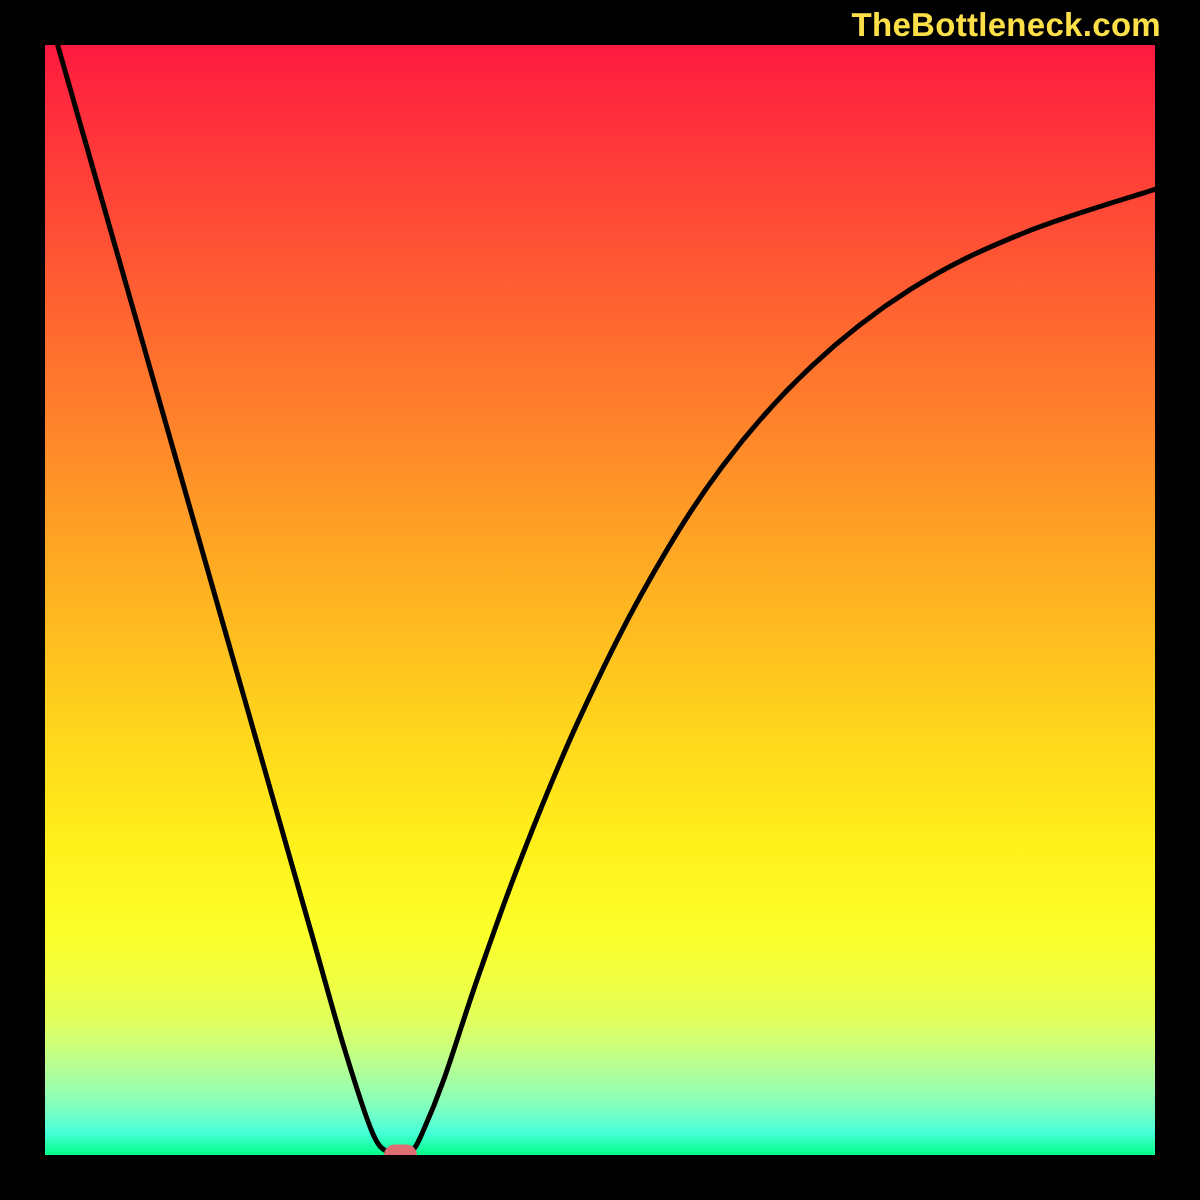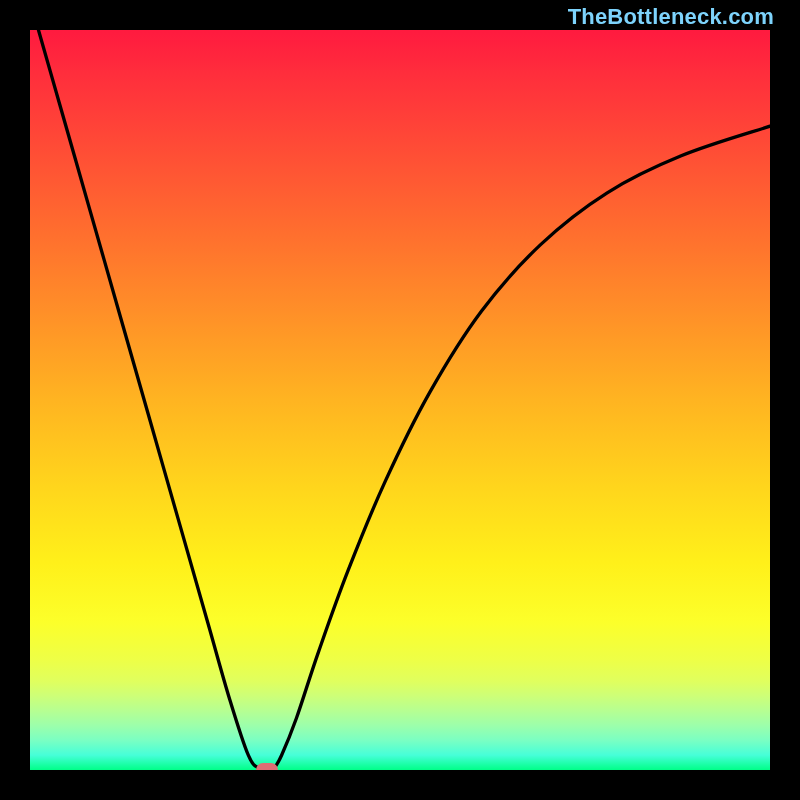--- a/index.html
+++ b/index.html
@@ -52,21 +52,21 @@
   .curve-svg {
     position: absolute;
     inset: 0;
     width: 100%;
     height: 100%;
   }
   .watermark {
     position: absolute;
     top: 4px;
     right: 26px;
-    color: #7dd3fc;
+    color: #fde047;
     font-size: 22px;
     font-weight: 600;
     letter-spacing: 0.2px;
     font-family: Arial, Helvetica, sans-serif;
   }
   .marker {
     position: absolute;
     width: 22px;
     height: 14px;
     background: #de6e74;

